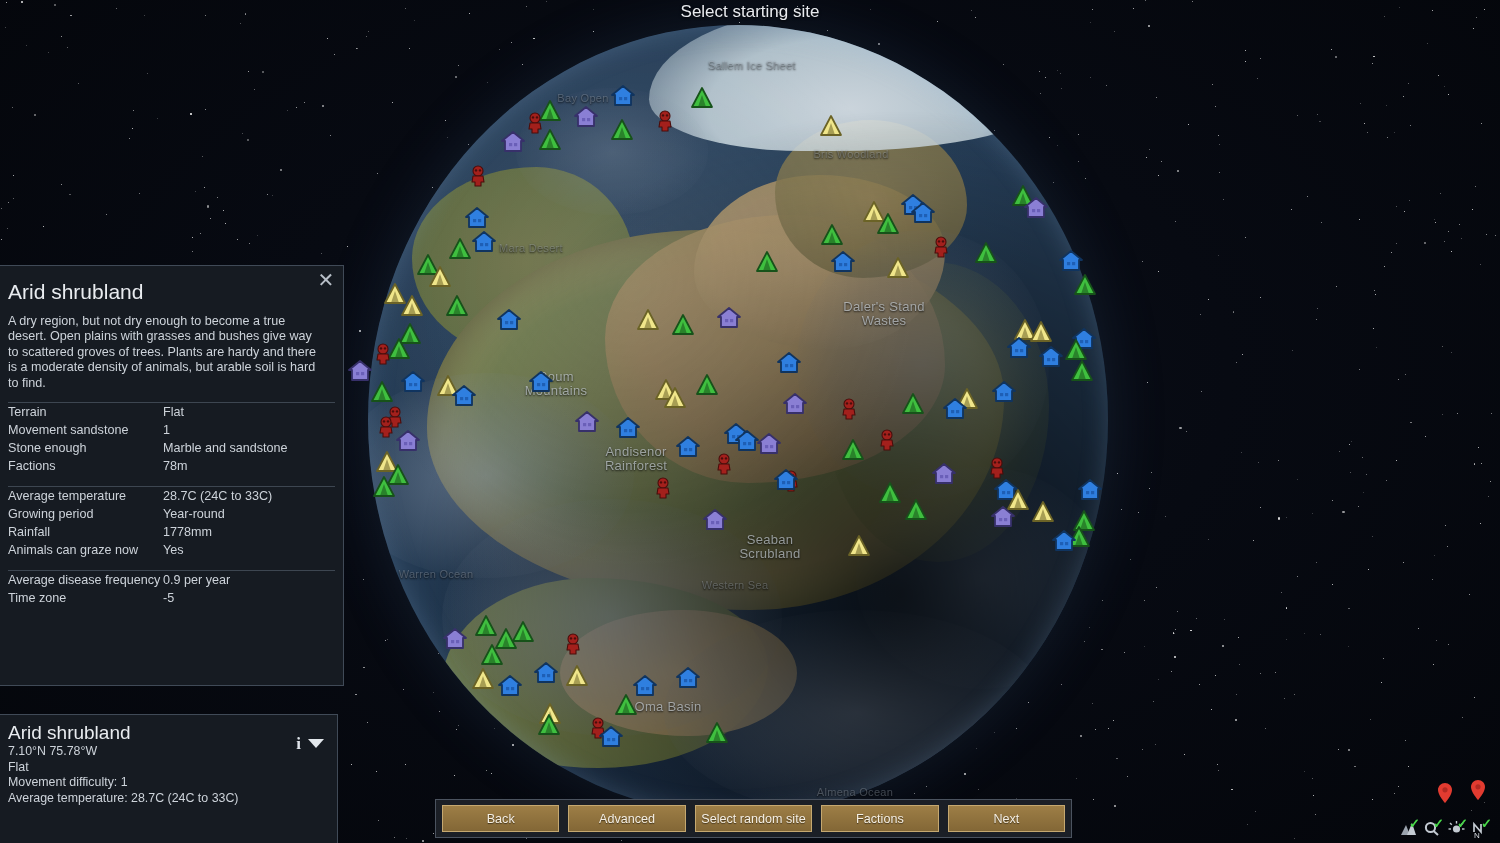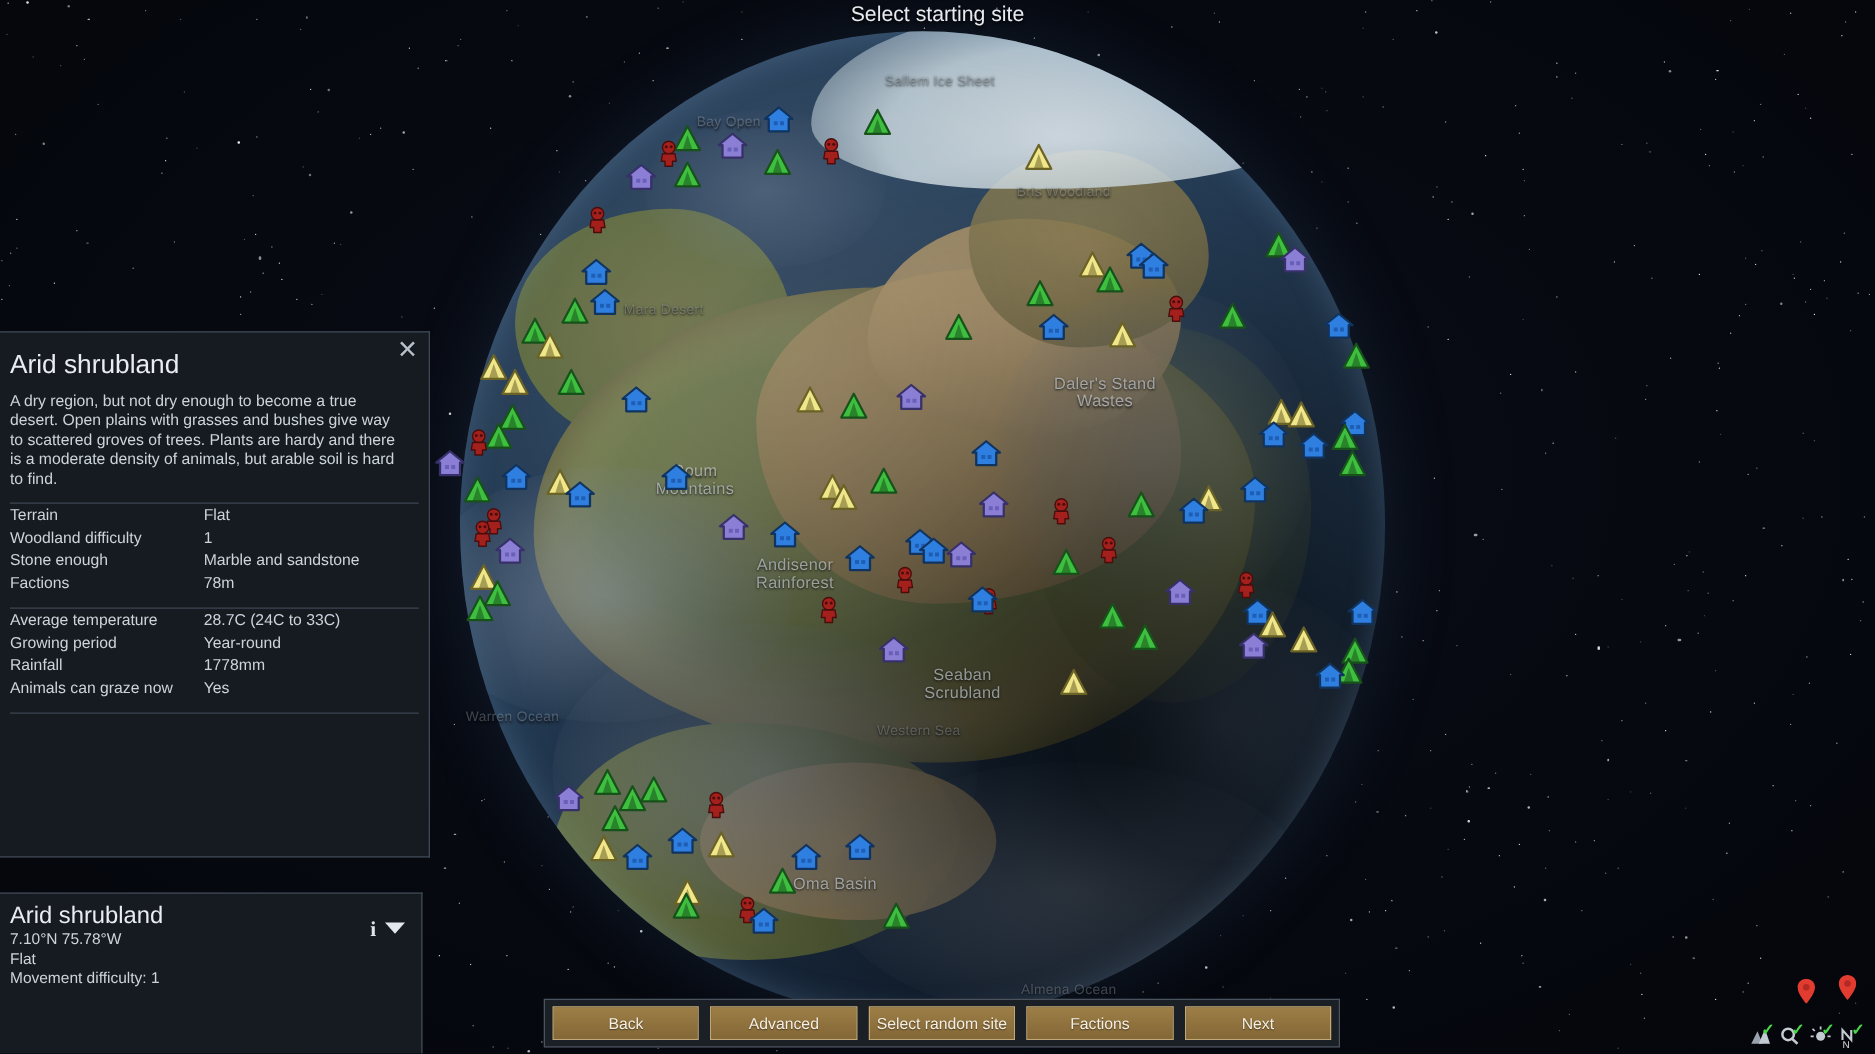--- a/index.html
+++ b/index.html
@@ -716,21 +716,21 @@
       <div class="geo-label" style="left: 566px; top: 445px; width: 140px;">Andisenor
 Rainforest</div>
       <div class="geo-label" style="left: 700px; top: 533px; width: 140px;">Seaban
 Scrubland</div>
       <div class="geo-label" style="left: 598px; top: 700px; width: 140px;">Oma Basin</div>
       <div class="geo-label faint" style="left: 682px; top: 58px; width: 140px;">Sallem Ice Sheet</div>
       <div class="geo-label faint" style="left: 513px; top: 91px; width: 140px;">Bay Open</div>
       <div class="geo-label faint" style="left: 461px; top: 241px; width: 140px;">Mara Desert</div>
       <div class="geo-label faint" style="left: 781px; top: 147px; width: 140px;">Bris Woodland</div>
       <div class="geo-label faint" style="left: 785px; top: 785px; width: 140px;">Almena Ocean</div>
-      <div class="geo-label faint" style="left: 340px; top: 567px; width: 140px;">Warren Ocean</div>
+      <div class="geo-label faint" style="left: 366px; top: 567px; width: 140px;">Warren Ocean</div>
       <div class="geo-label faint" style="left: 665px; top: 578px; width: 140px;">Western Sea</div>
     </div>
   <div id="marker-layer">
       <div class="marker" style="left: 610px; top: 84px;">
         <svg width="26" height="24" viewBox="0 0 26 24">
           <path d="M13 2 L24 11 L21 11 L21 21 L5 21 L5 11 L2 11 Z" fill="#2f7fe0" stroke="#10345f" stroke-width="1.8" stroke-linejoin="round"></path>
           <rect x="9" y="13" width="3.2" height="3.2" fill="#1e5fb5"></rect>
           <rect x="14" y="13" width="3.2" height="3.2" fill="#1e5fb5"></rect>
         </svg>
       </div>
@@ -1522,21 +1522,21 @@
       <colgroup>
           <col class="col-k">
           <col>
         </colgroup>
       <tbody id="g1">
           <tr>
             <td>Terrain</td>
             <td class="v">Flat</td>
           </tr>
           <tr>
-            <td>Woodland difficulty</td>
+            <td>Movement sandstone</td>
             <td class="v">1</td>
           </tr>
           <tr>
             <td>Stone enough</td>
             <td class="v">Marble and sandstone</td>
           </tr>
           <tr>
             <td>Factions</td>
             <td class="v">78m</td>
           </tr>
@@ -1563,28 +1563,45 @@
             <td class="v">1778mm</td>
           </tr>
           <tr>
             <td>Animals can graze now</td>
             <td class="v">Yes</td>
           </tr>
         </tbody>
     </table>
 
     <div class="rule"></div>
+    <table class="stats">
+      <colgroup>
+          <col class="col-k">
+          <col>
+        </colgroup>
+      <tbody id="g3">
+          <tr>
+            <td>Average disease frequency</td>
+            <td class="v">0.9 per year</td>
+          </tr>
+          <tr>
+            <td>Time zone</td>
+            <td class="v">-5</td>
+          </tr>
+        </tbody>
+    </table>
   </div>
 
 
   <div class="site-panel">
     <div class="site-title">Arid shrubland</div>
     <div class="site-line">7.10°N 75.78°W</div>
     <div class="site-line">Flat</div>
     <div class="site-line">Movement difficulty: 1</div>
+    <div class="site-line">Average temperature: 28.7C (24C to 33C)</div>
     <div class="site-icons">
       <div class="ico-i">i</div>
       <div class="ico-chev">
         <svg width="18" height="12" viewBox="0 0 18 12">
             <path d="M1 2 L17 2 L9 11 Z" fill="#e2e7ec"></path>
           </svg>
       </div>
     </div>
   </div>
 

